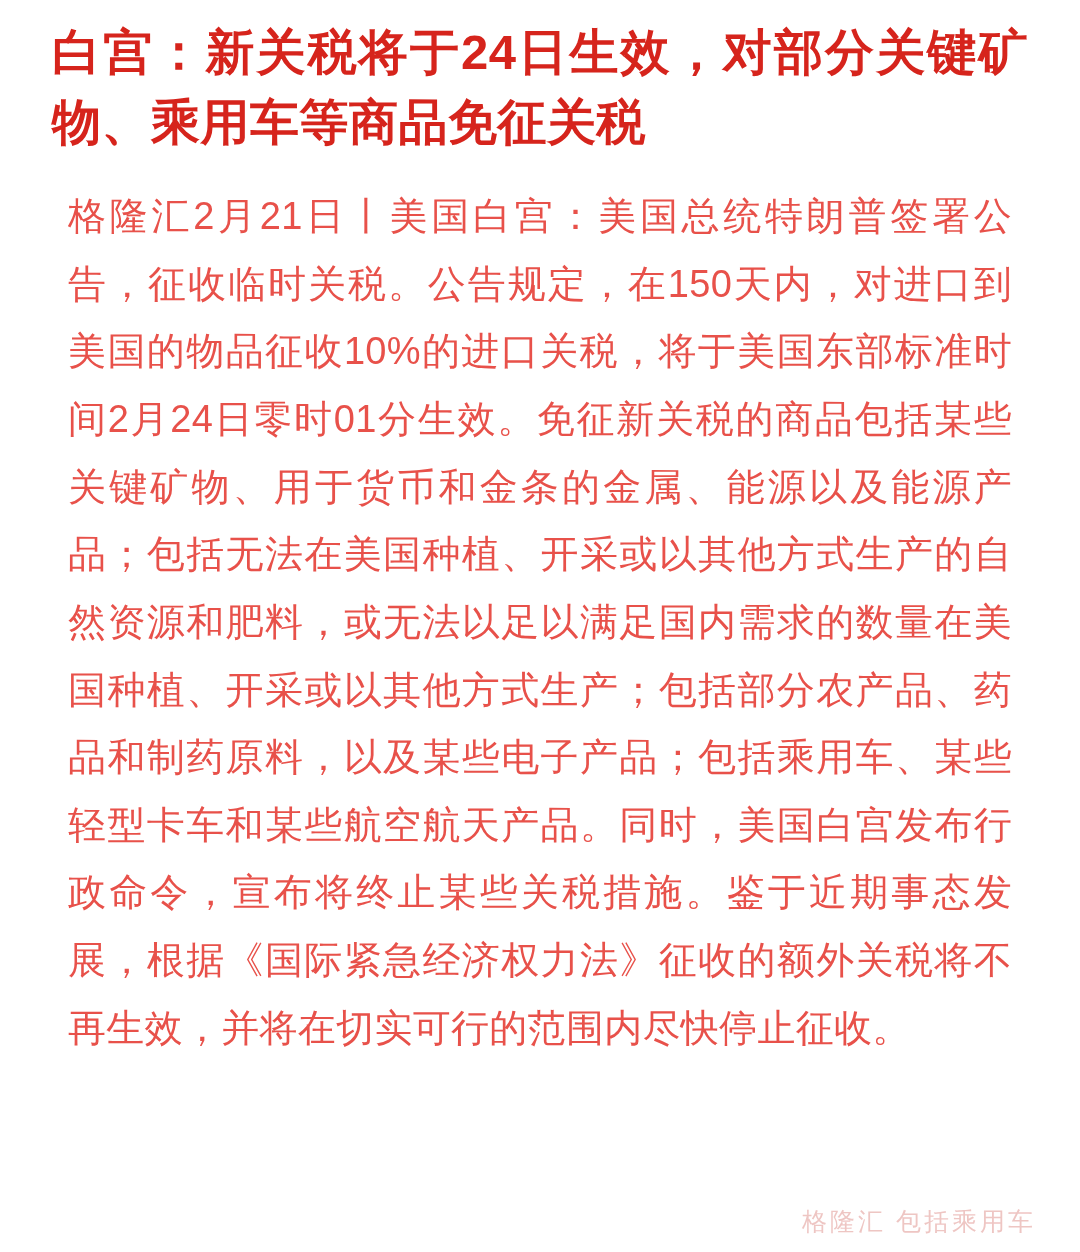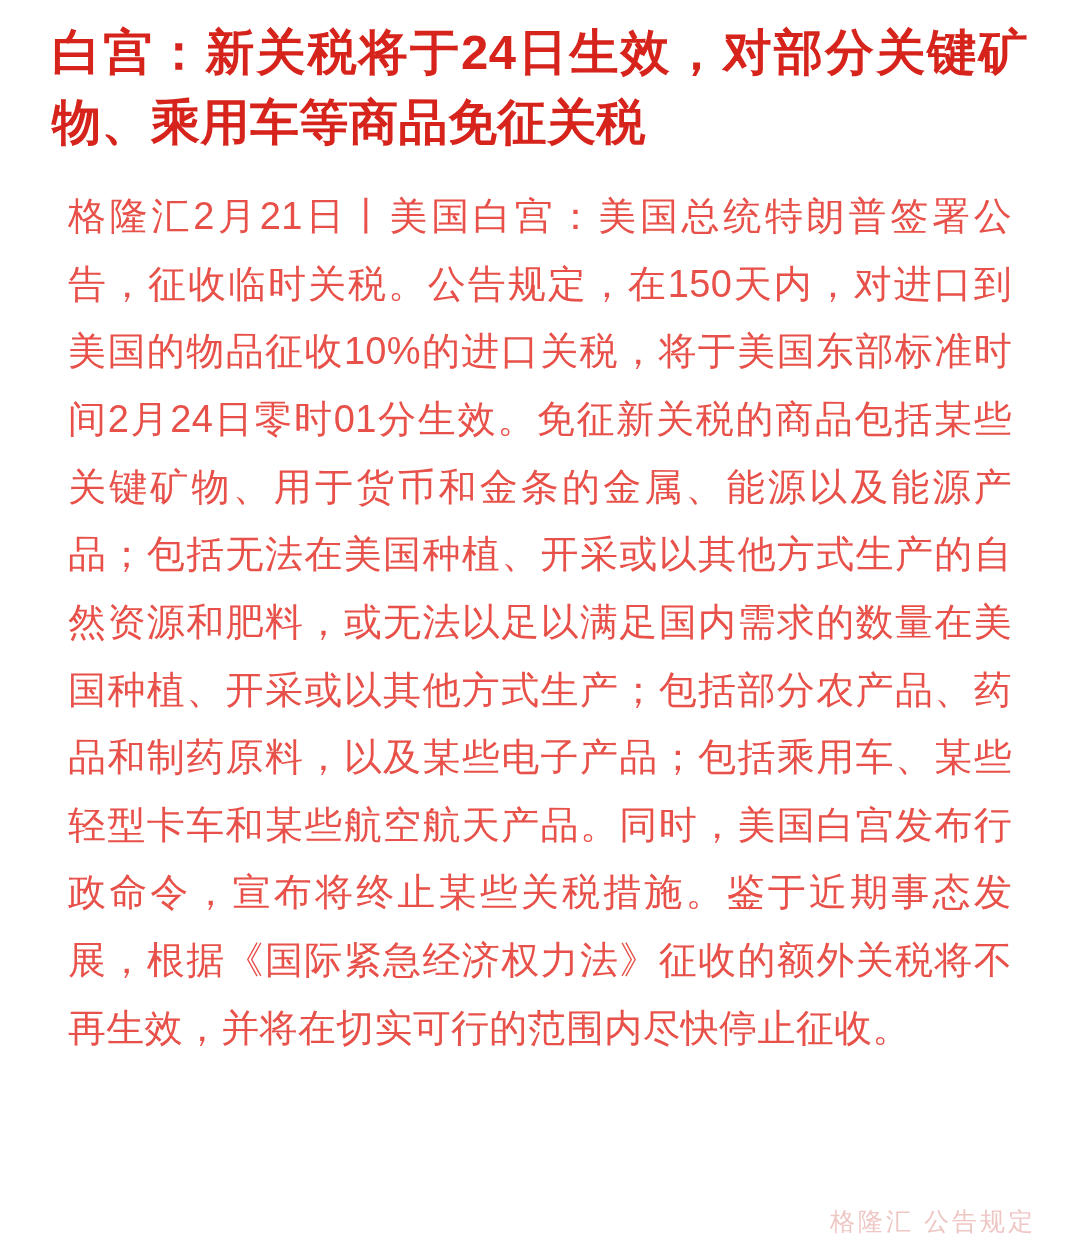--- a/index.html
+++ b/index.html
@@ -52,14 +52,14 @@
     user-select: none;
     white-space: nowrap;
   }
 </style>
 </head>
 <body>
 
 <div class="page">
   <h1 class="headline">白宫：新关税将于24日生效，对部分关键矿物、乘用车等商品免征关税</h1>
   <p class="body-text">格隆汇2月21日丨美国白宫：美国总统特朗普签署公告，征收临时关税。公告规定，在150天内，对进口到美国的物品征收10%的进口关税，将于美国东部标准时间2月24日零时01分生效。免征新关税的商品包括某些关键矿物、用于货币和金条的金属、能源以及能源产品；包括无法在美国种植、开采或以其他方式生产的自然资源和肥料，或无法以足以满足国内需求的数量在美国种植、开采或以其他方式生产；包括部分农产品、药品和制药原料，以及某些电子产品；包括乘用车、某些轻型卡车和某些航空航天产品。同时，美国白宫发布行政命令，宣布将终止某些关税措施。鉴于近期事态发展，根据《国际紧急经济权力法》征收的额外关税将不再生效，并将在切实可行的范围内尽快停止征收。</p>
-  <div class="watermark">格隆汇 公告规定</div>
+  <div class="watermark">格隆汇 包括乘用车</div>
 </div>
 
 </body></html>

